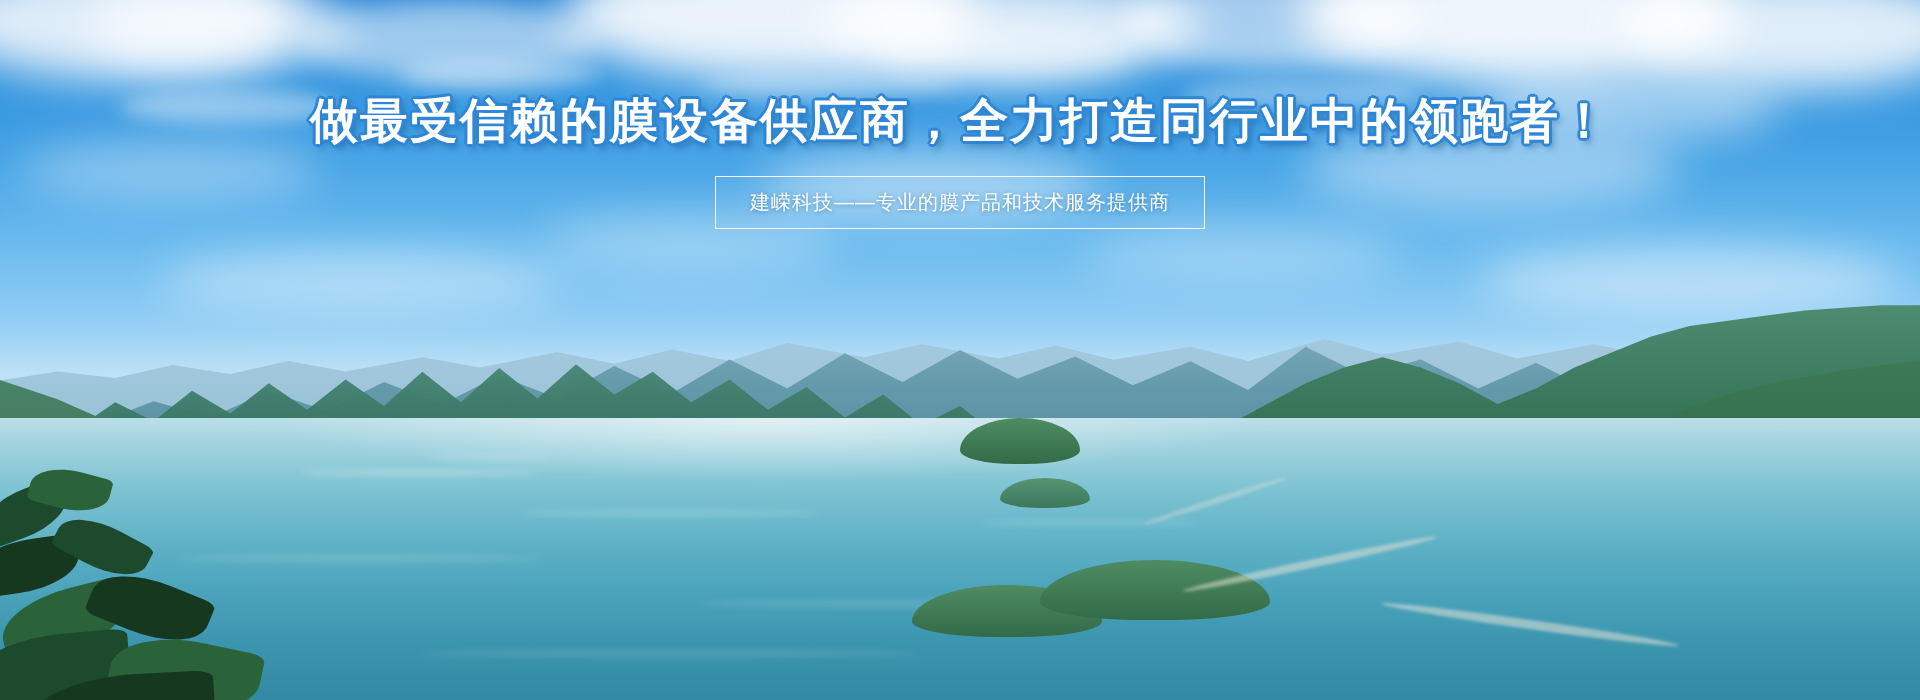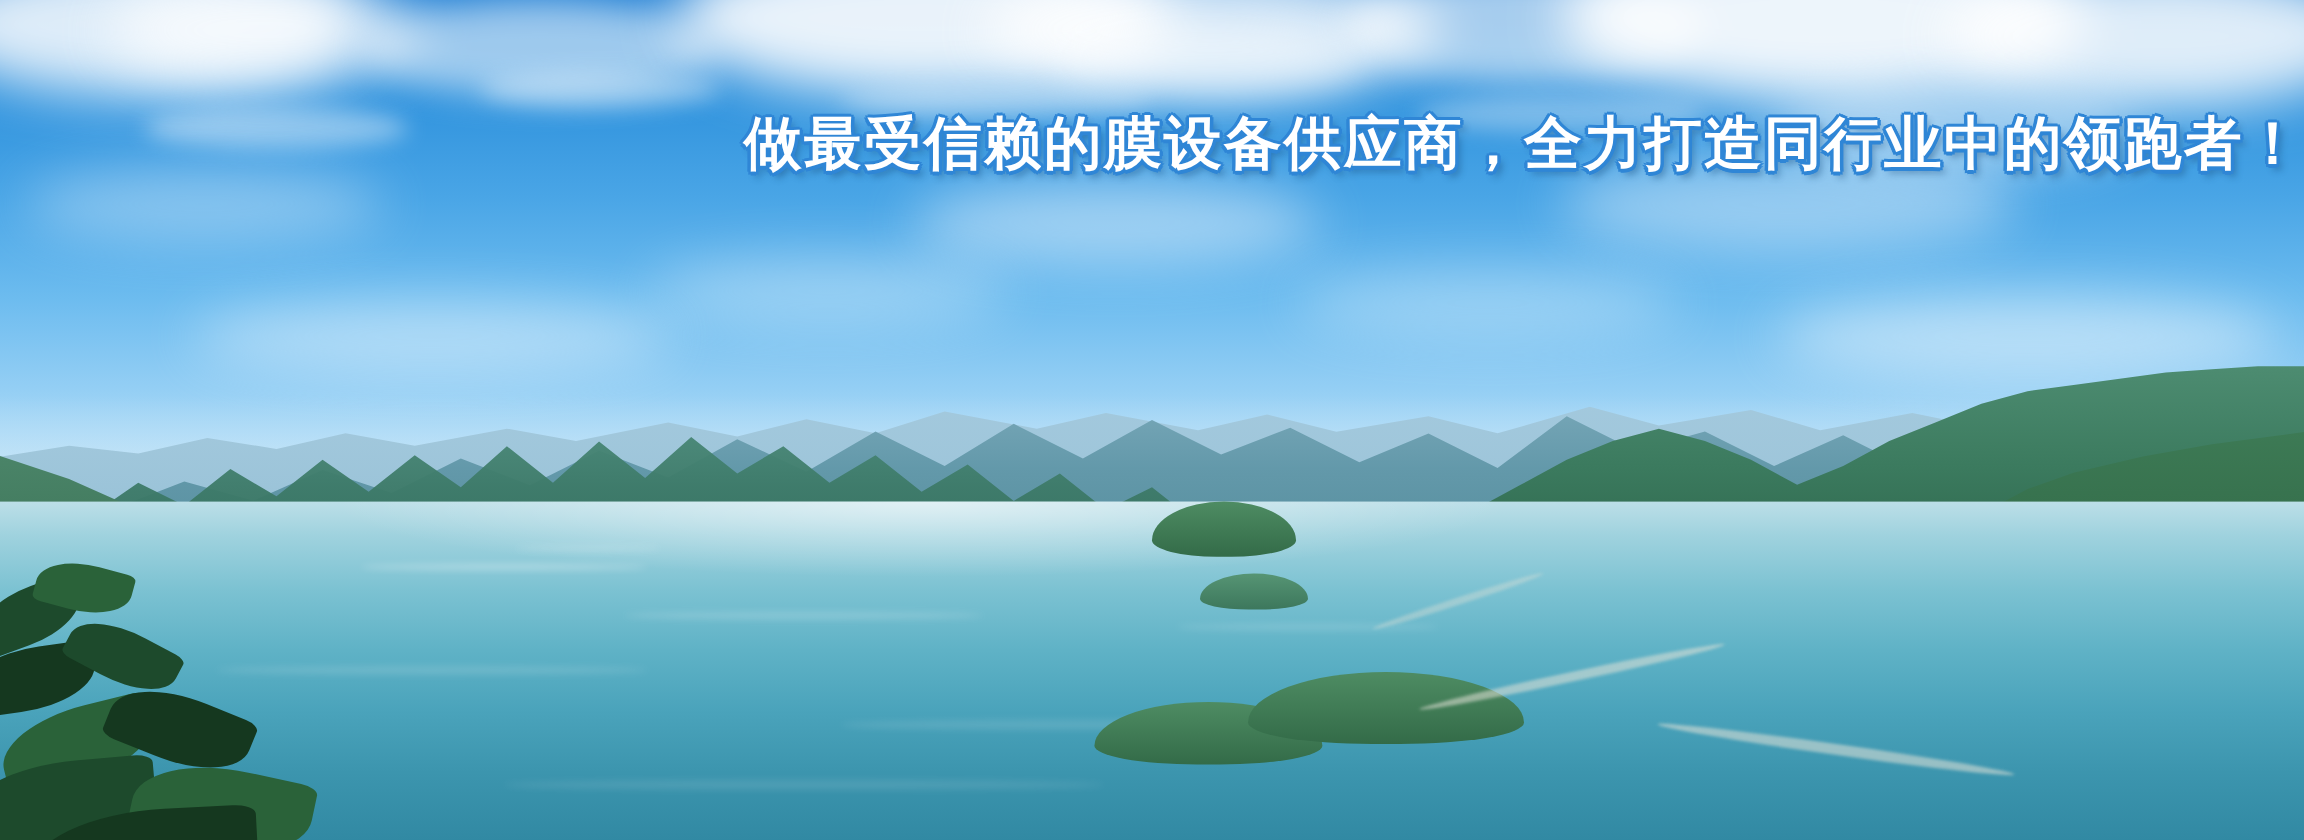--- a/index.html
+++ b/index.html
@@ -88,21 +88,21 @@
 
   
   .road{
     position:absolute;background:rgba(225,225,215,.55);
     border-radius:50%;filter:blur(1.5px);
   }
 
   
   .textblock{
     position:absolute;left:0;top:0;width:1920px;height:700px;
-    display:flex;flex-direction:column;align-items:flex-end;
+    display:flex;flex-direction:column;align-items:center;
     padding-top:95px;box-sizing:border-box;
     pointer-events:none;
   }
   .headline{
     font-size:48px;font-weight:bold;color:#ffffff;letter-spacing:2px;
     white-space:nowrap;line-height:1.1;
     text-shadow:
       3px 0 0 #2f86d6, -3px 0 0 #2f86d6, 0 3px 0 #2f86d6, 0 -3px 0 #2f86d6,
       2px 2px 0 #2f86d6, -2px 2px 0 #2f86d6, 2px -2px 0 #2f86d6, -2px -2px 0 #2f86d6,
       4px 5px 6px rgba(20,70,120,.45);
@@ -188,15 +188,16 @@
     <div class="leaf" style="left:85px;top:55px;width:95px;height:44px;transform:rotate(28deg);"></div>
     <div class="leaf l2" style="left:30px;top:120px;width:130px;height:60px;transform:rotate(-14deg);"></div>
     <div class="leaf l3" style="left:120px;top:110px;width:120px;height:56px;transform:rotate(22deg);"></div>
     <div class="leaf" style="left:0px;top:165px;width:160px;height:70px;transform:rotate(-5deg);"></div>
     <div class="leaf l2" style="left:140px;top:170px;width:150px;height:70px;transform:rotate(12deg);"></div>
     <div class="leaf l3" style="left:55px;top:205px;width:190px;height:80px;transform:rotate(-3deg);"></div>
   </div>
 
   <div class="textblock">
     <div class="headline">做最受信赖的膜设备供应商，全力打造同行业中的领跑者！</div>
+    <div class="tagline-box">建嵘科技——专业的膜产品和技术服务提供商</div>
   </div>
 
 </div>
 
 </body></html>

